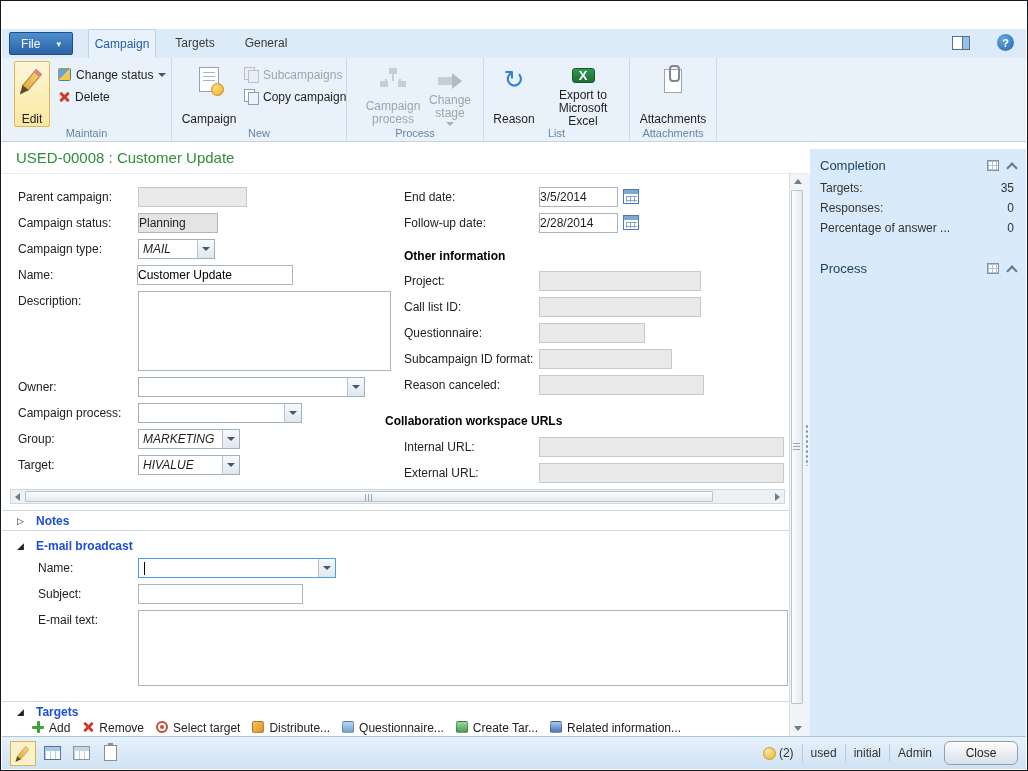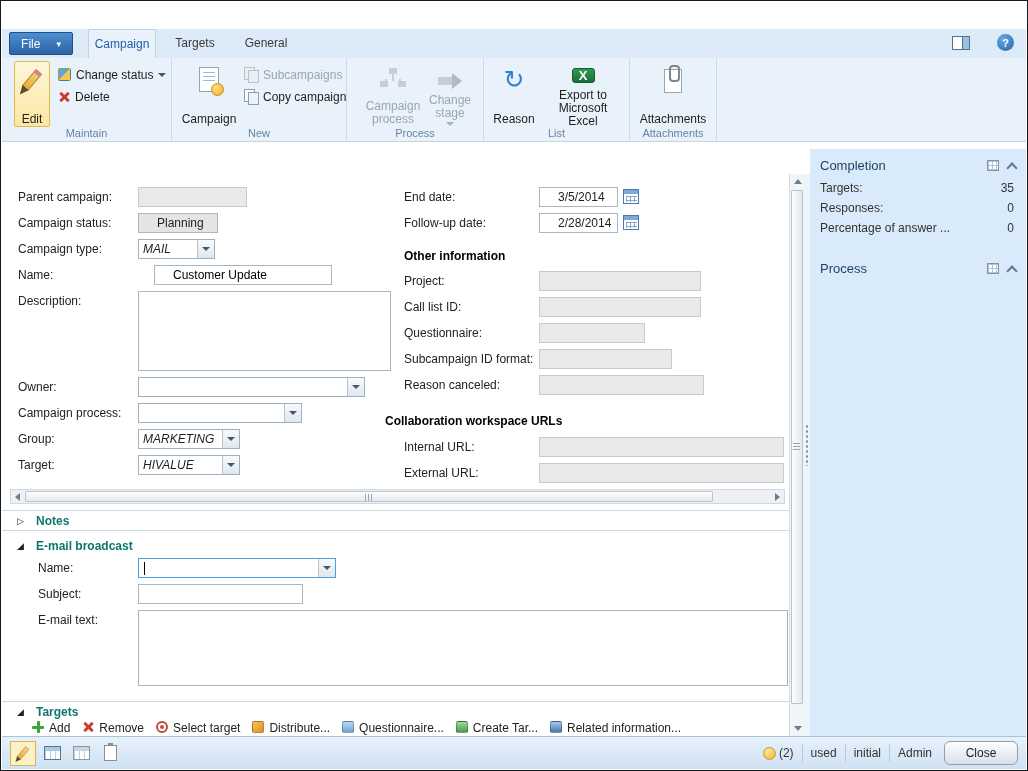--- a/index.html
+++ b/index.html
@@ -78,34 +78,34 @@
   .tri.lf { border-top:4px solid transparent; border-bottom:4px solid transparent; border-right:5px solid #6f7d8a; }
   .tri.rt { border-top:4px solid transparent; border-bottom:4px solid transparent; border-left:5px solid #6f7d8a; }
 
   
   .main { position:absolute; top:141px; left:1px; right:1px; bottom:34px; background:#fff; overflow:hidden; }
   .page-title { position:absolute; left:14px; top:7px; font-size:15px; color:#2f8f3c; }
   .title-strip { position:absolute; top:0; left:0; width:806px; height:32px; border-bottom:1px solid #e2ecf5; }
   .formarea { position:absolute; top:32px; left:0; width:787px; bottom:0; overflow:hidden; background:#fff; }
   .lbl { position:absolute; font-size:12px; color:#222; white-space:nowrap; }
   .hdr { position:absolute; font-size:12px; font-weight:bold; color:#000; white-space:nowrap; }
-  .fld { position:absolute; height:20px; border:1px solid #a8b6c2; background:#fff; font-size:12px; padding:2px 18px; white-space:nowrap; overflow:hidden; }
+  .fld { position:absolute; height:20px; border:1px solid #a8b6c2; background:#fff; font-size:12px; padding:2px 0; white-space:nowrap; overflow:hidden; }
   .fld.dis { background:#e9e9e9; border-color:#c9c9c9; }
   .fld.ro { background:#e4e4e4; border-color:#b6b6b6; }
   input.fld { font-family:"Liberation Sans", sans-serif; outline:none; }
   .combo { position:absolute; height:20px; border:1px solid #9fb0bf; background:#fff; }
   .combo.focus { border-color:#4f9ddd; }
   .combo .cval { position:absolute; left:4px; top:2px; right:19px; font-size:12px; white-space:nowrap; overflow:hidden;font-style:italic; }
   .combo .cbtn { position:absolute; right:0; top:0; bottom:0; width:17px; border-left:1px solid #b6c2cd; background:linear-gradient(#f7fafc,#dfe7ee); display:flex; align-items:center; justify-content:center; }
   .caret { position:absolute; left:5px; top:3px; width:1px; height:13px; background:#000; }
   textarea.box { position:absolute; border:1px solid #a8b6c2; resize:none; font-family:"Liberation Sans", sans-serif; font-size:12px; padding:2px 4px; outline:none; }
 
   .sectrow { position:absolute; left:0; right:0; height:21px; display:flex; align-items:center; gap:9px; padding-left:15px; background:#fff; }
   .sectrow .marker { font-size:9px; color:#222; width:10px; }
-  .sectrow .stitle { font-weight:bold; font-size:12px; color:#0f766e; }
+  .sectrow .stitle { font-weight:bold; font-size:12px; color:#1d4ed8; }
 
   
   .hscroll { position:absolute; left:8px; right:4px; top:315px; height:15px; background:#eef1f4; border:1px solid #d0d7de; }
   .hthumb { position:absolute; left:14px; top:1px; width:688px; height:11px; background:linear-gradient(#fdfdfd,#e4e9ee); border:1px solid #b9c4cf; border-radius:1px; }
   .hgrip { position:absolute; left:50%; top:2px; width:9px; height:7px; margin-left:-4px; background-image:linear-gradient(to right,#93a7bb 1px,transparent 1px); background-size:3px 100%; }
   .sarrow { position:absolute; width:13px; height:13px; display:flex; align-items:center; justify-content:center; }
   .vscroll { position:absolute; top:32px; left:787px; width:15px; bottom:0; background:#f2f5f8; border-left:1px solid #d4dce4; }
   .vthumb { position:absolute; left:1px; right:1px; top:16px; height:514px; background:linear-gradient(to right,#fdfdfd,#e4e9ee); border:1px solid #b9c4cf; border-radius:1px; }
   .vgrip { position:absolute; top:50%; left:50%; width:7px; height:9px; margin:-4px 0 0 -4px; background-image:linear-gradient(to bottom,#93a7bb 1px,transparent 1px); background-size:100% 3px; }
   .splitter { position:absolute; top:32px; left:802px; width:6px; bottom:0; background:#eef4fa; }
@@ -230,39 +230,42 @@
     <div class="rgroup" style="left:628px;width:87px">
       <div class="bigbtn" style="left:8px;width:70px">
         <span class="attach-icon"></span>
         <span class="cap">Attachments</span>
       </div>
       <div class="rgroup-label">Attachments</div>
     </div>
   </div>
 
   <div class="main">
+    <div class="title-strip">
+      <div class="page-title">USED-00008 : Customer Update</div>
+    </div>
 
     <div class="formarea">
 
       <div class="lbl" style="left:16px;top:16px">Parent campaign:</div>
       <div class="fld dis" style="left:136px;top:13px;width:109px"></div>
 
       <div class="lbl" style="left:16px;top:42px">Campaign status:</div>
       <div class="fld ro" style="left:136px;top:39px;width:80px">Planning</div>
 
       <div class="lbl" style="left:16px;top:68px">Campaign type:</div>
       <div class="combo" style="left:136px;top:65px;width:77px">
         <span class="cval">MAIL</span>
         <span class="cbtn">
             <span class="tri down"></span>
           </span>
       </div>
 
       <div class="lbl" style="left:16px;top:94px">Name:</div>
-      <input class="fld" style="left: 152px; top: 91px; width: 178px;" value="Customer Update">
+      <input class="fld" style="left: 135px; top: 91px; width: 156px;" value="Customer Update">
 
       <div class="lbl" style="left:16px;top:120px">Description:</div>
       <textarea class="box" style="left: 136px; top: 117px; width: 253px; height: 80px;"></textarea>
 
       <div class="lbl" style="left:16px;top:206px">Owner:</div>
       <div class="combo" style="left:136px;top:203px;width:227px">
         <span class="cval"></span>
         <span class="cbtn">
             <span class="tri down"></span>
           </span>

